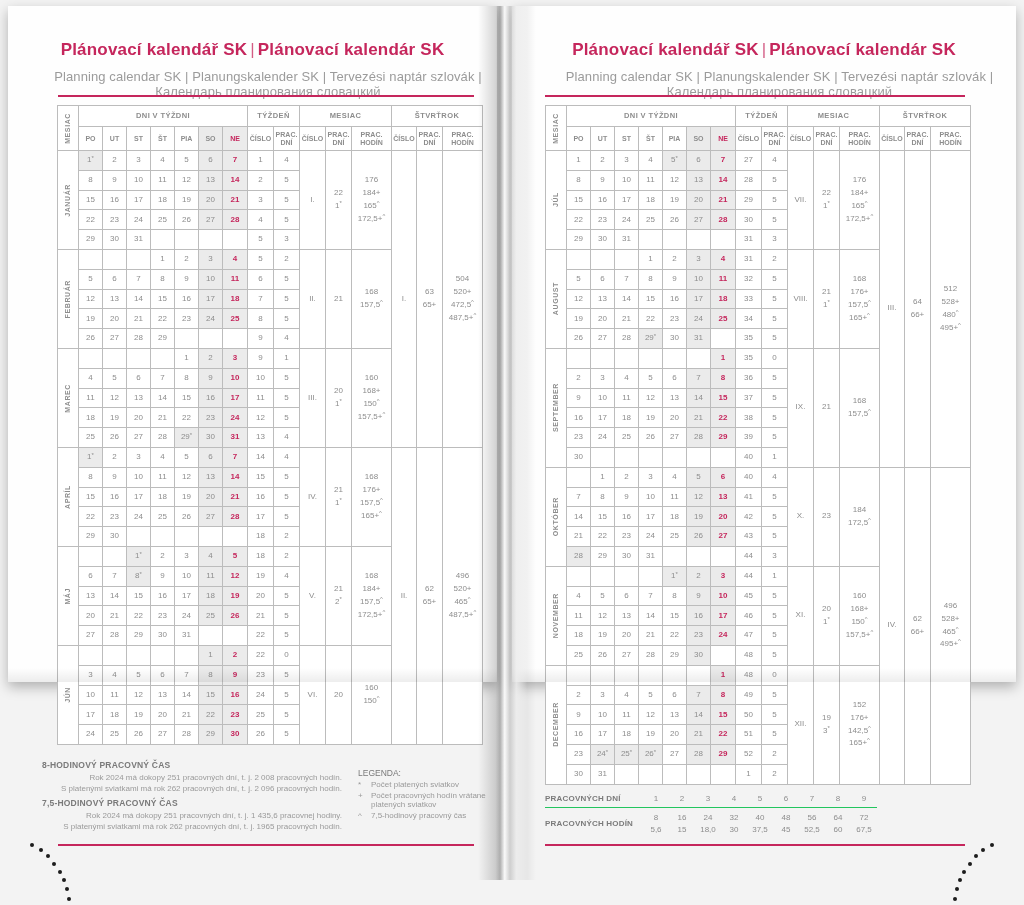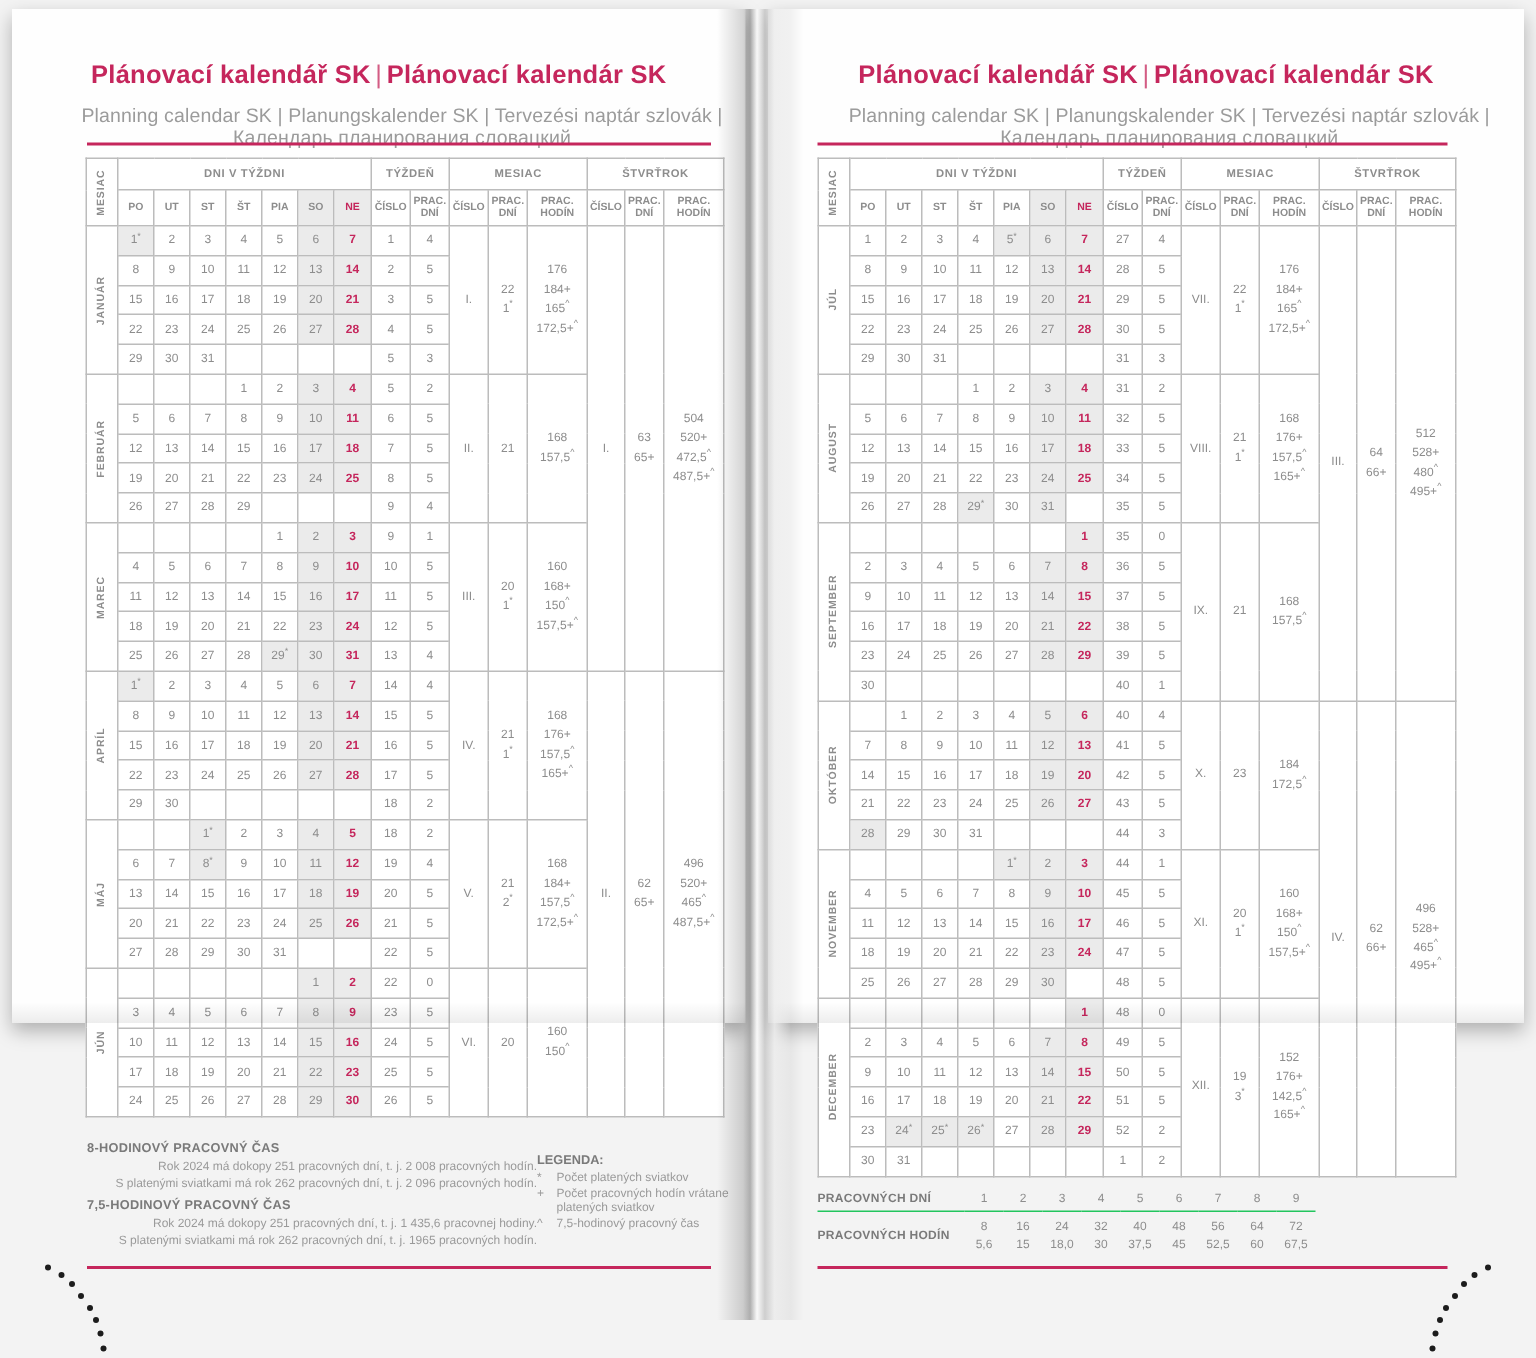--- a/index.html
+++ b/index.html
@@ -35,25 +35,25 @@
   .cal .col-so,.cal .col-ne{background:var(--shade);}
   .cal th.col-ne{color:var(--accent);}
   td.ne{color:var(--accent);font-weight:bold;}
   td.shade{background:var(--shade);}
   .vert{writing-mode:vertical-rl;transform:rotate(180deg);margin:0 auto;font-weight:bold;
     font-size:7px;letter-spacing:.6px;color:var(--txt);white-space:nowrap;}
   .sumline{line-height:1.6;}
   .sup{font-size:6px;vertical-align:top;position:relative;top:-1px;}
   .hdr-line{display:block;}
   
-  .footer-left{position:absolute;left:50px;top:749px;width:300px;}
+  .footer-left{position:absolute;left:34px;top:749px;width:300px;}
   .fl-heading{font-size:8.5px;font-weight:bold;color:#7a7a7a;margin-top:5px;letter-spacing:.2px;}
   .fl-line{font-size:8px;color:#9a9a9a;margin-top:2.5px;text-align:right;}
   .legend{position:absolute;left:350px;top:762px;width:135px;}
-  .legend-title{font-size:8.5px;font-weight:bold;color:#7a7a7a;margin-bottom:2px;}
+  .legend-title{font-size:8.5px;font-weight:normal;color:#7a7a7a;margin-bottom:2px;}
   .legend-item{display:flex;font-size:8px;color:#9a9a9a;margin-top:2px;}
   .legend-sym{width:13px;flex:0 0 13px;}
   
   .fr-table{position:absolute;left:33px;top:788px;display:grid;grid-template-columns:98px repeat(9,26px);}
   .fr-cell{font-size:8px;color:#8d8d8d;text-align:center;}
   .fr-label{font-size:8px;font-weight:bold;color:#7a7a7a;text-align:left;letter-spacing:.2px;}
   .fr-row1{padding-bottom:4px;border-bottom:1px solid #22c55e;}
   .fr-row2{padding-top:4px;line-height:1.5;}
   .fr-lab2{display:flex;align-items:center;}
   

